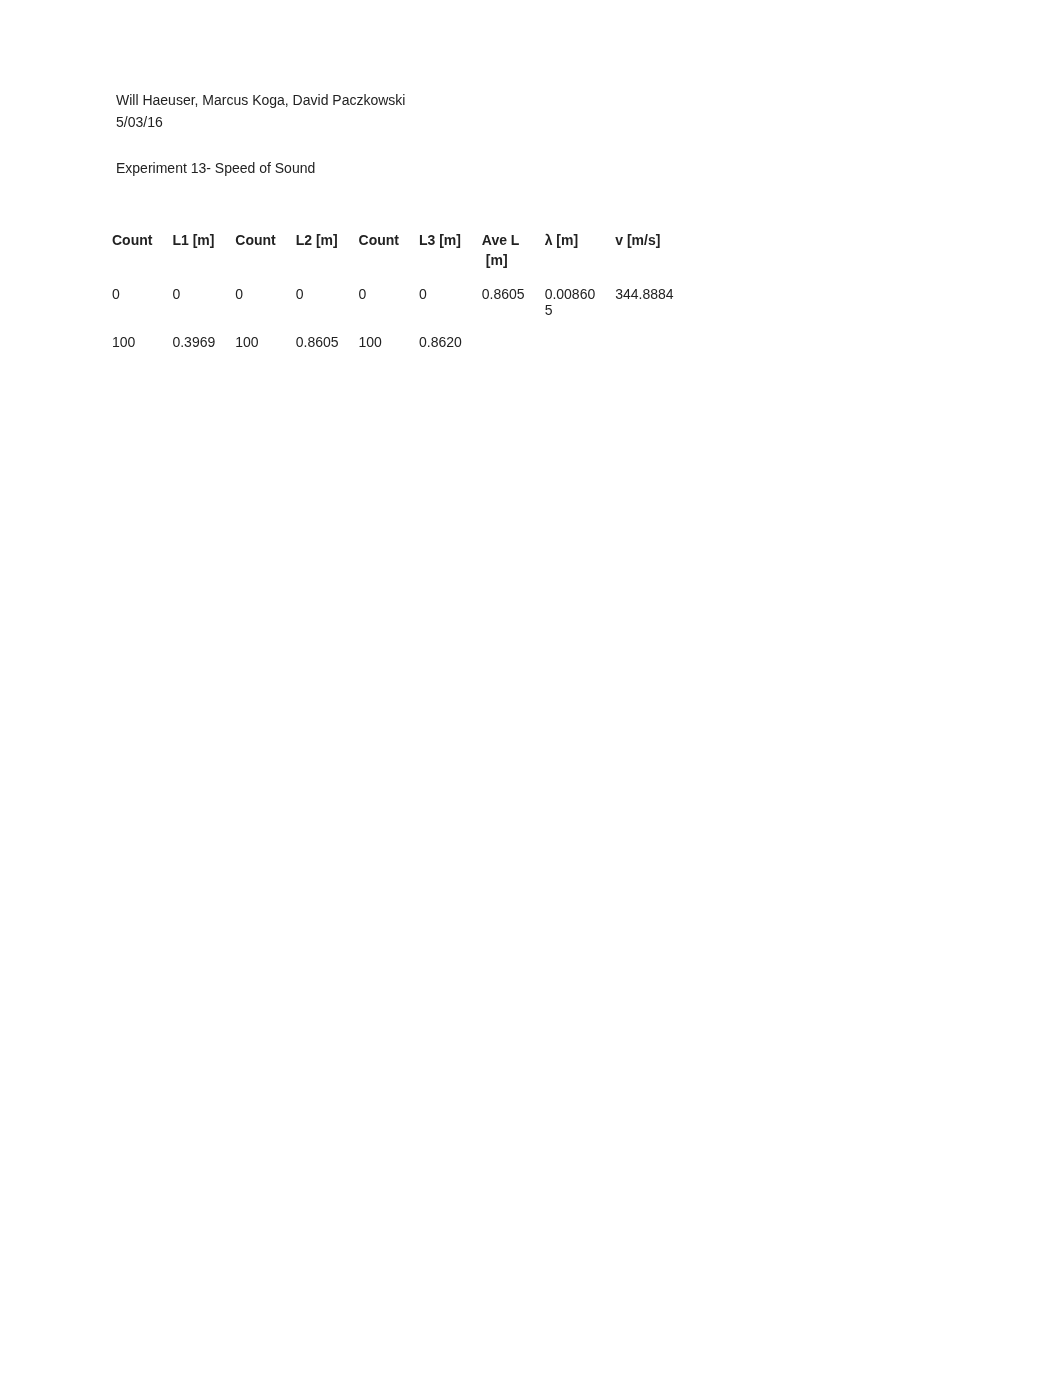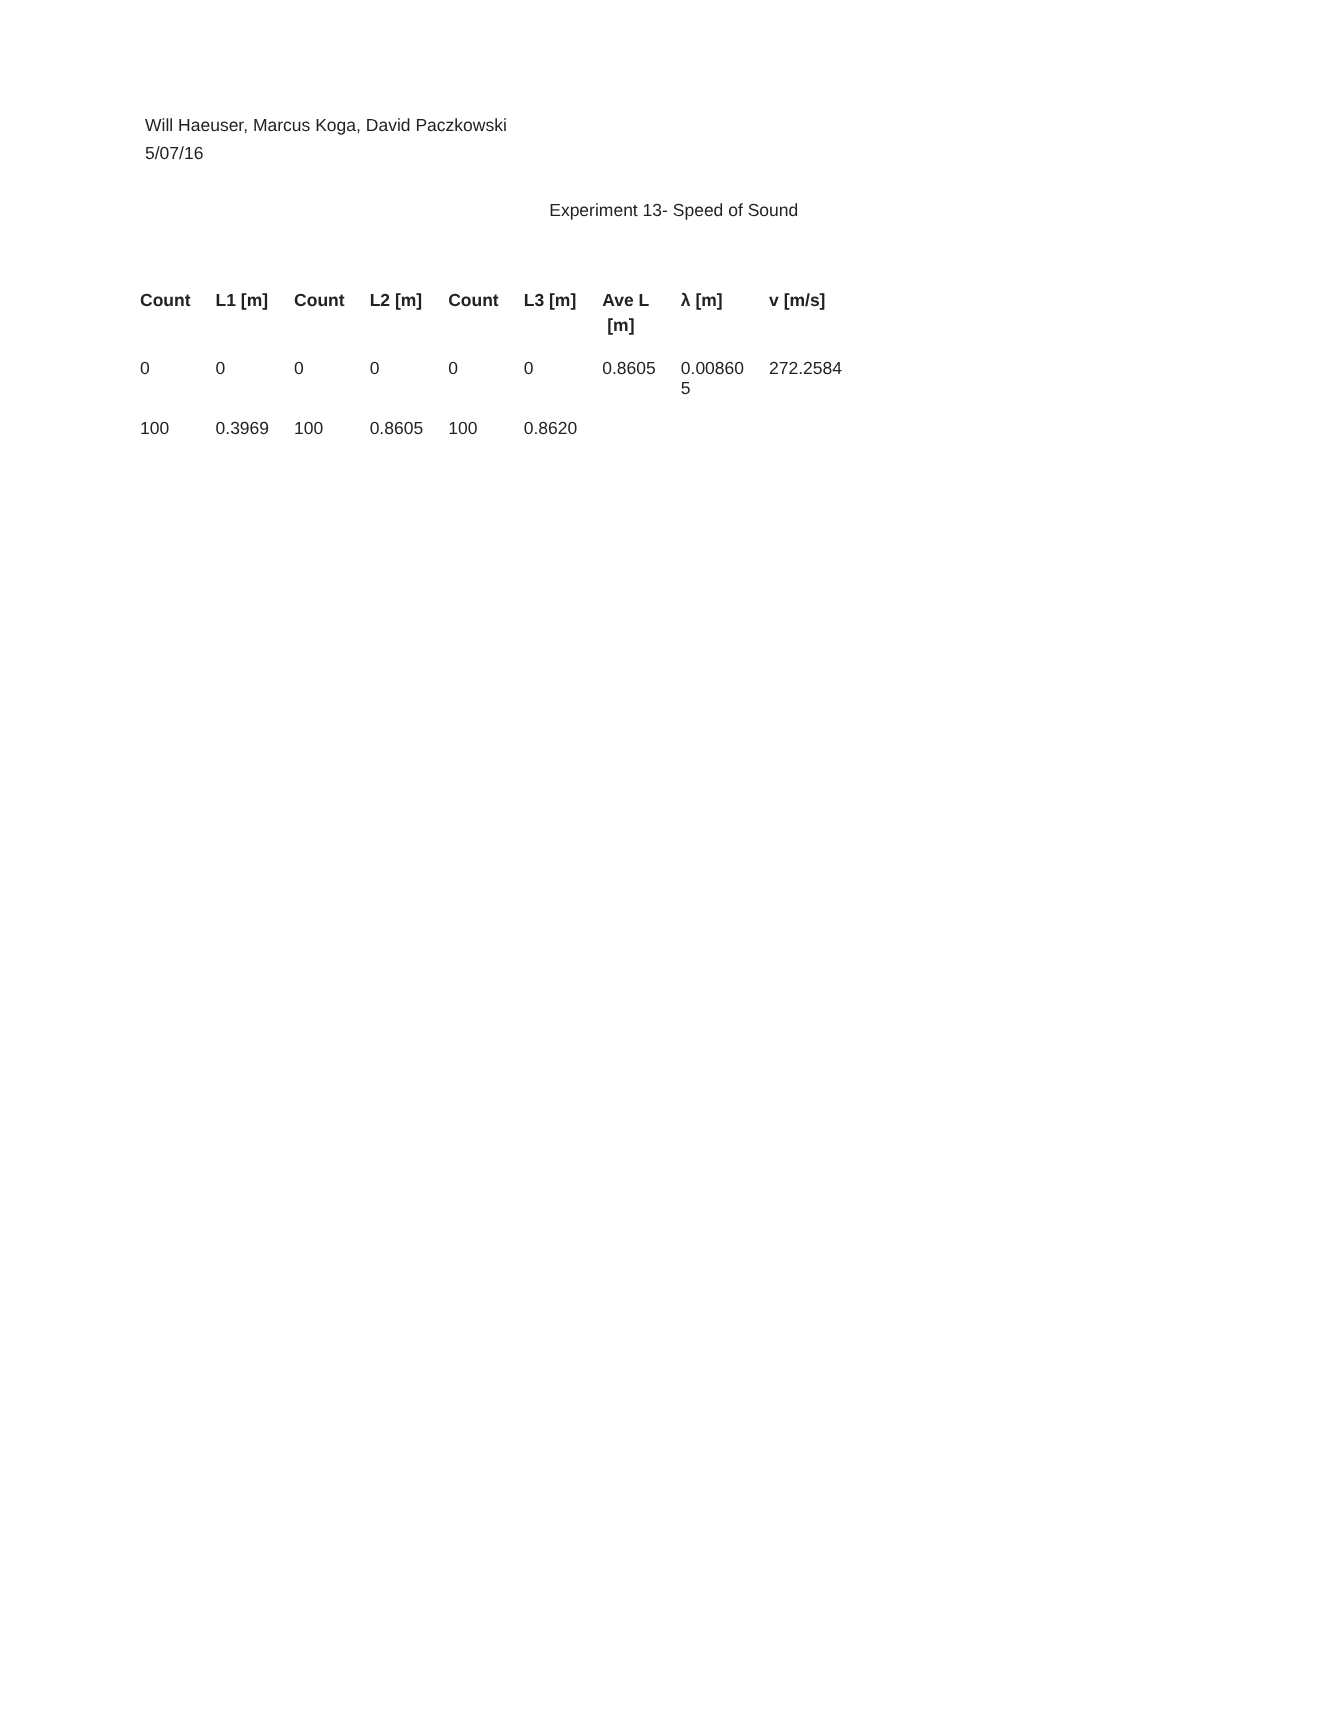--- a/index.html
+++ b/index.html
@@ -21,21 +21,21 @@
     .header-info {
       margin-bottom: 10px;
     }
 
     .header-info p {
       margin-bottom: 6px;
       font-size: 14px;
     }
 
     .experiment-title {
-      text-align: center;
+      text-align: left;
       font-size: 14px;
       margin-top: 30px;
       margin-bottom: 50px;
     }
 
     .data-table {
       border-collapse: collapse;
       margin-top: 10px;
     }
 
@@ -59,21 +59,21 @@
 
     .sub-unit {
       display: block;
     }
   </style>
 </head>
 <body>
 
 <div class="header-info">
   <p>Will Haeuser, Marcus Koga, David Paczkowski</p>
-  <p>5/07/16</p>
+  <p>5/03/16</p>
 </div>
 
 <div class="experiment-title">
   <span>Experiment 13- Speed of Sound</span>
 </div>
 
 <table class="data-table">
   <thead>
     <tr>
     <th>Count</th>
@@ -90,21 +90,21 @@
   <tbody id="table-body">
   <tr>
         <td>0</td>
         <td>0</td>
         <td>0</td>
         <td>0</td>
         <td>0</td>
         <td>0</td>
         <td>0.8605</td>
         <td>0.00860<br>5</td>
-        <td>272.2584</td>
+        <td>344.8884</td>
       </tr>
       <tr>
         <td>100</td>
         <td>0.3969</td>
         <td>100</td>
         <td>0.8605</td>
         <td>100</td>
         <td>0.8620</td>
         <td></td>
         <td></td>

